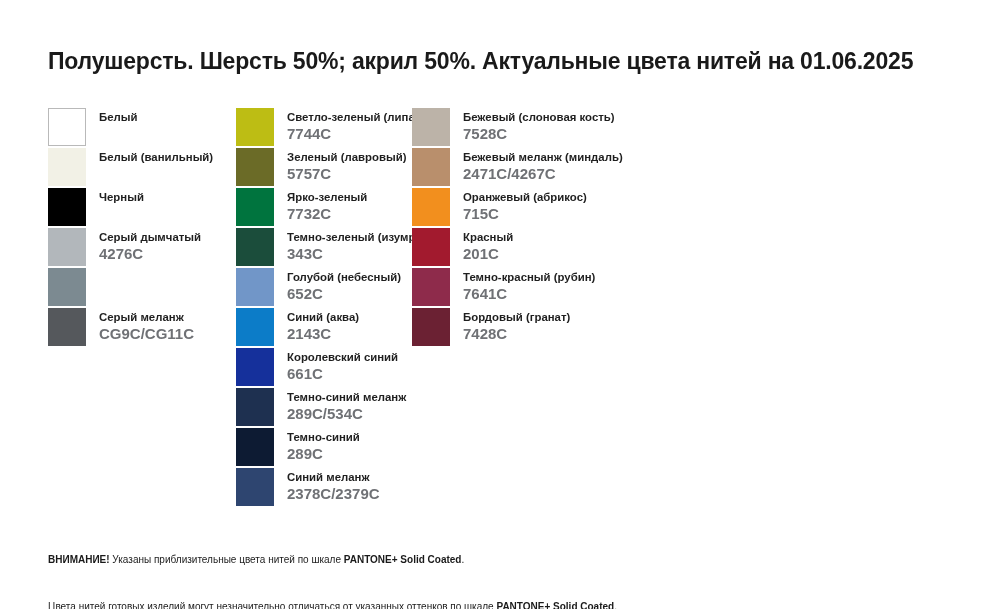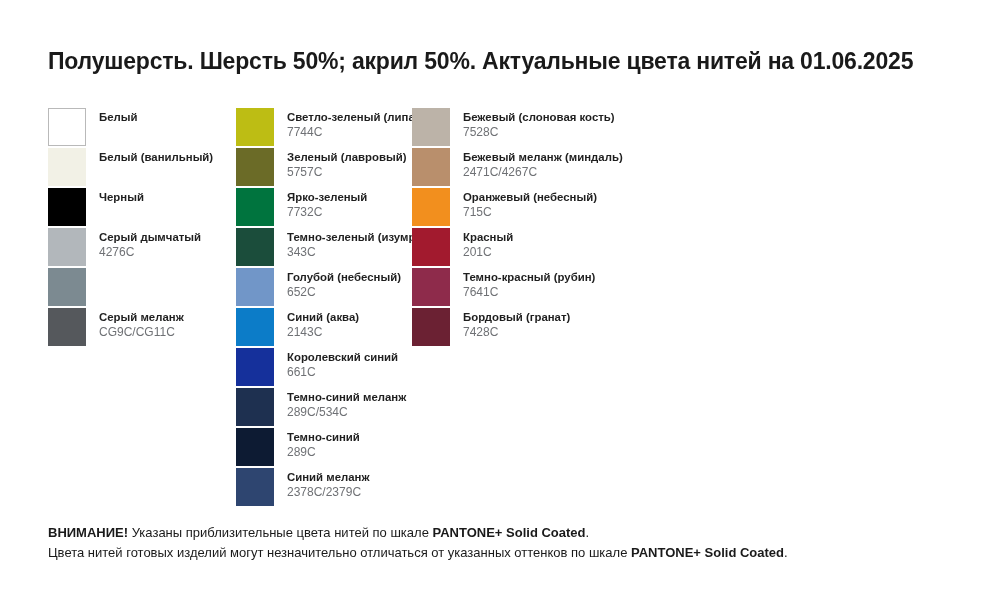--- a/index.html
+++ b/index.html
@@ -77,39 +77,40 @@
   }
 
   .swatch-name {
     font-size: 11.4px;
     font-weight: bold;
     color: #1f1f1f;
     white-space: nowrap;
   }
 
   .swatch-code {
-    font-size: 12px;
-    font-weight: normal;
+    font-size: 15px;
+    font-weight: bold;
     color: #6f7175;
     white-space: nowrap;
     margin-top: 1px;
   }
 
   .footer {
     position: absolute;
     left: 48px;
     top: 523px;
     width: 900px;
   }
 
   .footer-line {
-    font-size: 13px;
+    font-size: 10px;
     line-height: 20px;
     color: #1a1a1a;
     white-space: nowrap;
+    margin-top: 27px;
   }
 
   .strong {
     font-weight: bold;
   }
 </style>
 </head>
 <body>
 
 <div class="page">
@@ -238,21 +239,21 @@
         <div class="swatch-row">
           <div class="swatch" style="background: rgb(185, 143, 108);"></div>
           <div class="swatch-text">
             <div class="swatch-name">Бежевый меланж (миндаль)</div>
             <div class="swatch-code">2471C/4267C</div>
           </div>
         </div>
         <div class="swatch-row">
           <div class="swatch" style="background: rgb(242, 143, 30);"></div>
           <div class="swatch-text">
-            <div class="swatch-name">Оранжевый (небесный)</div>
+            <div class="swatch-name">Оранжевый (абрикос)</div>
             <div class="swatch-code">715C</div>
           </div>
         </div>
         <div class="swatch-row">
           <div class="swatch" style="background: rgb(162, 26, 46);"></div>
           <div class="swatch-text">
             <div class="swatch-name">Красный</div>
             <div class="swatch-code">201C</div>
           </div>
         </div>

